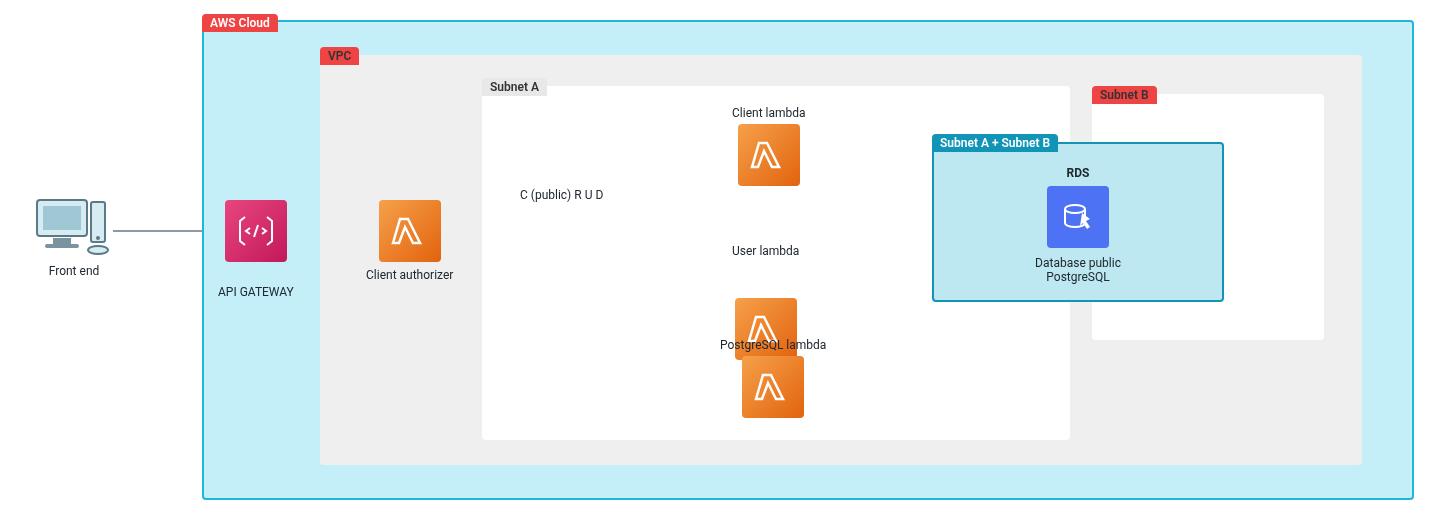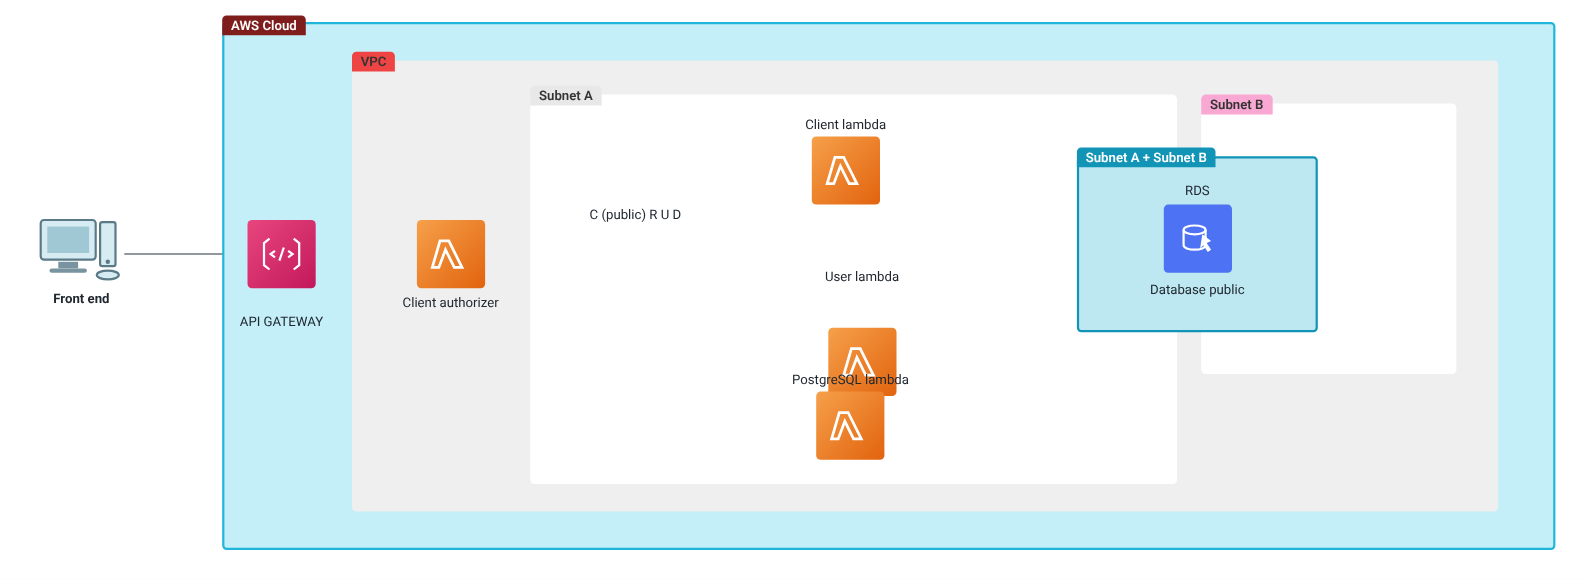--- a/index.html
+++ b/index.html
@@ -38,63 +38,64 @@
     <path class="conn" d="M796 158 L866 158"></path>
 
     <path class="conn" d="M796 290 L866 290"></path>
 
     <path class="conn" d="M796 388 L866 388 L866 158"></path>
 
     <line class="conn" x1="866" y1="228" x2="928" y2="228" marker-end="url(#ah)"></line>
   </svg>
 
   <div class="box" style="left:202px;top:20px;width:1212px;height:480px;background:#c4eff8;border:2px solid #1fb6d9;">
-    <div class="tag" style="left:-2px;background:#7f1d1d;color:#fff;">AWS Cloud</div>
+    <div class="tag" style="left:-2px;background:#ef4444;color:#fff;">AWS Cloud</div>
   </div>
 
   <div class="box" style="left:320px;top:55px;width:1042px;height:410px;background:#efefef;">
     <div class="tag" style="left:0;background:#ef4444;color:#333;">VPC</div>
   </div>
 
   <div class="box" style="left:482px;top:86px;width:588px;height:354px;background:#fff;">
     <div class="tag" style="left:0;background:#e8e8e8;color:#333;">Subnet A</div>
   </div>
 
   <div class="box" style="left:1092px;top:94px;width:232px;height:246px;background:#fff;">
-    <div class="tag" style="left:0;background:#f9a8d4;color:#333;">Subnet B</div>
+    <div class="tag" style="left:0;background:#ef4444;color:#333;">Subnet B</div>
   </div>
 
-  <div class="box" style="left:932px;top:142px;width:219px;height:160px;background:#bde8f1;border:2px solid #1194b5;margin-left:47px;">
+  <div class="box" style="left:932px;top:142px;width:292px;height:160px;background:#bde8f1;border:2px solid #1194b5;">
     <div class="tag" style="left:-2px;background:#1194b5;color:#fff;top:-10px">Subnet A + Subnet B</div>
     <div style="text-align:center;margin-top:22px;">
-      <div class="label" style="font-weight:400;margin-bottom:6px;">RDS</div>
+      <div class="label" style="font-weight:700;margin-bottom:6px;">RDS</div>
       <div class="icon-sq" style="background:#4d72f3;margin:0 auto 8px auto;">
         <svg width="36" height="36" viewBox="0 0 36 36">
             <g fill="none" stroke="#fff" stroke-width="2">
               <ellipse cx="15" cy="10" rx="10" ry="4"></ellipse>
               <path d="M5 10 V24 a10 4 0 0 0 20 0 V10"></path>
               <path d="M22 14 l8 6 -4 2 4 6 -3 2 -4 -6 -3 3 z" fill="#fff" stroke="none"></path>
             </g>
           </svg>
       </div>
       <div class="label">Database public</div>
+      <div class="label">PostgreSQL</div>
     </div>
   </div>
 
   <div class="node" style="left:34px;top:198px;width:80px;">
     <svg width="78" height="58" viewBox="0 0 78 58">
       <rect x="2" y="2" width="50" height="36" rx="3" fill="#d6ecf2" stroke="#5b7a88" stroke-width="2"></rect>
       <rect x="8" y="8" width="38" height="24" fill="#9fc7d4"></rect>
       <rect x="18" y="40" width="18" height="6" fill="#7a93a0"></rect>
       <rect x="10" y="46" width="34" height="4" rx="2" fill="#7a93a0"></rect>
       <rect x="56" y="4" width="14" height="40" rx="2" fill="#d6ecf2" stroke="#5b7a88" stroke-width="2"></rect>
       <circle cx="63" cy="40" r="2" fill="#5b7a88"></circle>
       <ellipse cx="63" cy="52" rx="10" ry="4" fill="#d6ecf2" stroke="#5b7a88" stroke-width="2"></ellipse>
     </svg>
-    <div class="label" style="font-weight:700;margin-top:8px;">Front end</div>
+    <div class="label" style="font-weight:400;margin-top:8px;">Front end</div>
   </div>
 
   <div class="node" style="left:218px;top:200px;">
     <div class="icon-sq" style="background:linear-gradient(135deg,#e8467e,#c2185b);">
       <svg width="40" height="40" viewBox="0 0 40 40">
           <g fill="none" stroke="#fff" stroke-width="2">
             <path d="M9 6 l-5 4 v20 l5 4"></path>
             <path d="M31 6 l5 4 v20 l-5 4"></path>
             <path d="M14 17 l-4 3 4 3"></path>
             <path d="M26 17 l4 3 -4 3"></path>
@@ -107,32 +108,32 @@
 
   <div class="node" style="left:366px;top:200px;">
     <div class="icon-sq" style="background:linear-gradient(135deg,#f6a04a,#e2630e);">
       <svg width="38" height="38" viewBox="0 0 38 38">
           <path fill="none" stroke="#fff" stroke-width="2.5" d="M9 7 h8 l12 24 h-7 l-8 -16 -6 16 h-6 z"></path>
         </svg>
     </div>
     <div class="label" style="margin-top:6px;">Client authorizer</div>
   </div>
 
-  <div class="label" style="position:absolute;left:536px;top:188px;text-align:center;">C (public) R U D</div>
+  <div class="label" style="position:absolute;left:520px;top:188px;text-align:center;">C (public) R U D</div>
 
   <div class="node" style="left:732px;top:106px;">
     <div class="label" style="margin-bottom:4px;">Client lambda</div>
     <div class="icon-sq" style="background:linear-gradient(135deg,#f6a04a,#e2630e);">
       <svg width="38" height="38" viewBox="0 0 38 38">
           <path fill="none" stroke="#fff" stroke-width="2.5" d="M9 7 h8 l12 24 h-7 l-8 -16 -6 16 h-6 z"></path>
         </svg>
     </div>
   </div>
 
-  <div class="node" style="left:750px;top:244px;gap:36px;">
+  <div class="node" style="left:732px;top:244px;gap:36px;">
     <div class="label" style="margin-bottom:4px;">User lambda</div>
     <div class="icon-sq" style="background:linear-gradient(135deg,#f6a04a,#e2630e);">
       <svg width="38" height="38" viewBox="0 0 38 38">
           <path fill="none" stroke="#fff" stroke-width="2.5" d="M9 7 h8 l12 24 h-7 l-8 -16 -6 16 h-6 z"></path>
         </svg>
     </div>
   </div>
 
   <div class="node" style="left:720px;top:338px;">
     <div class="label" style="margin-bottom:4px;">PostgreSQL lambda</div>

